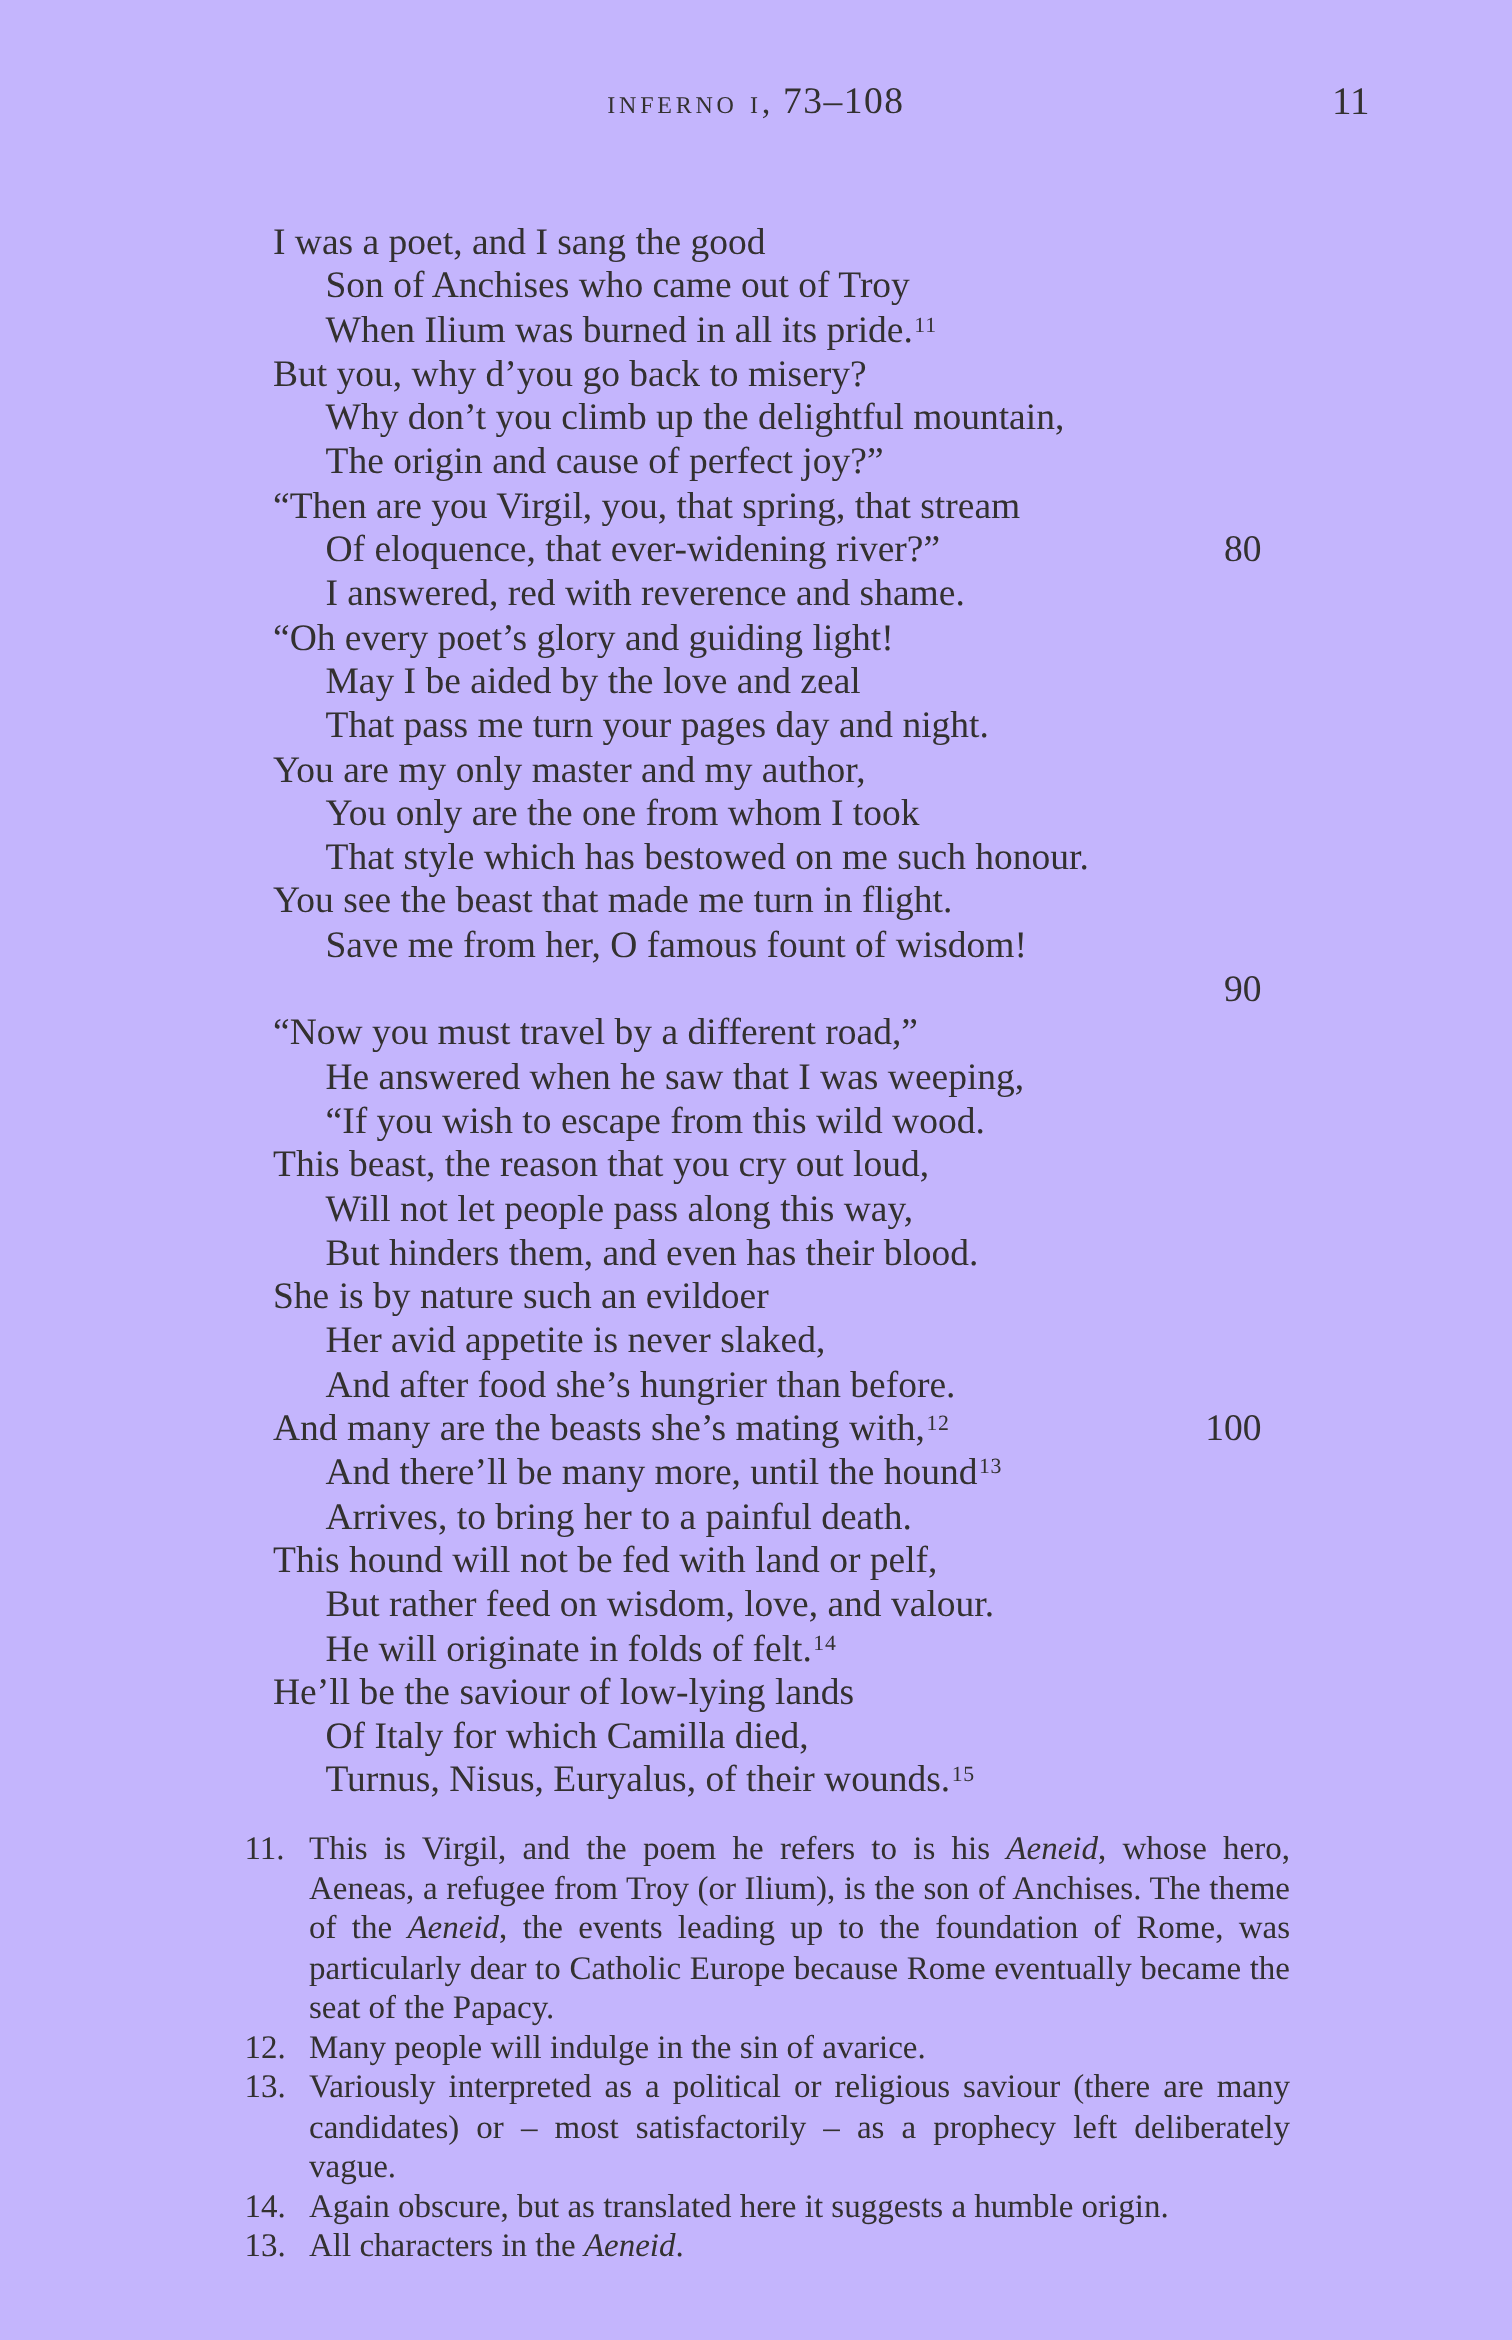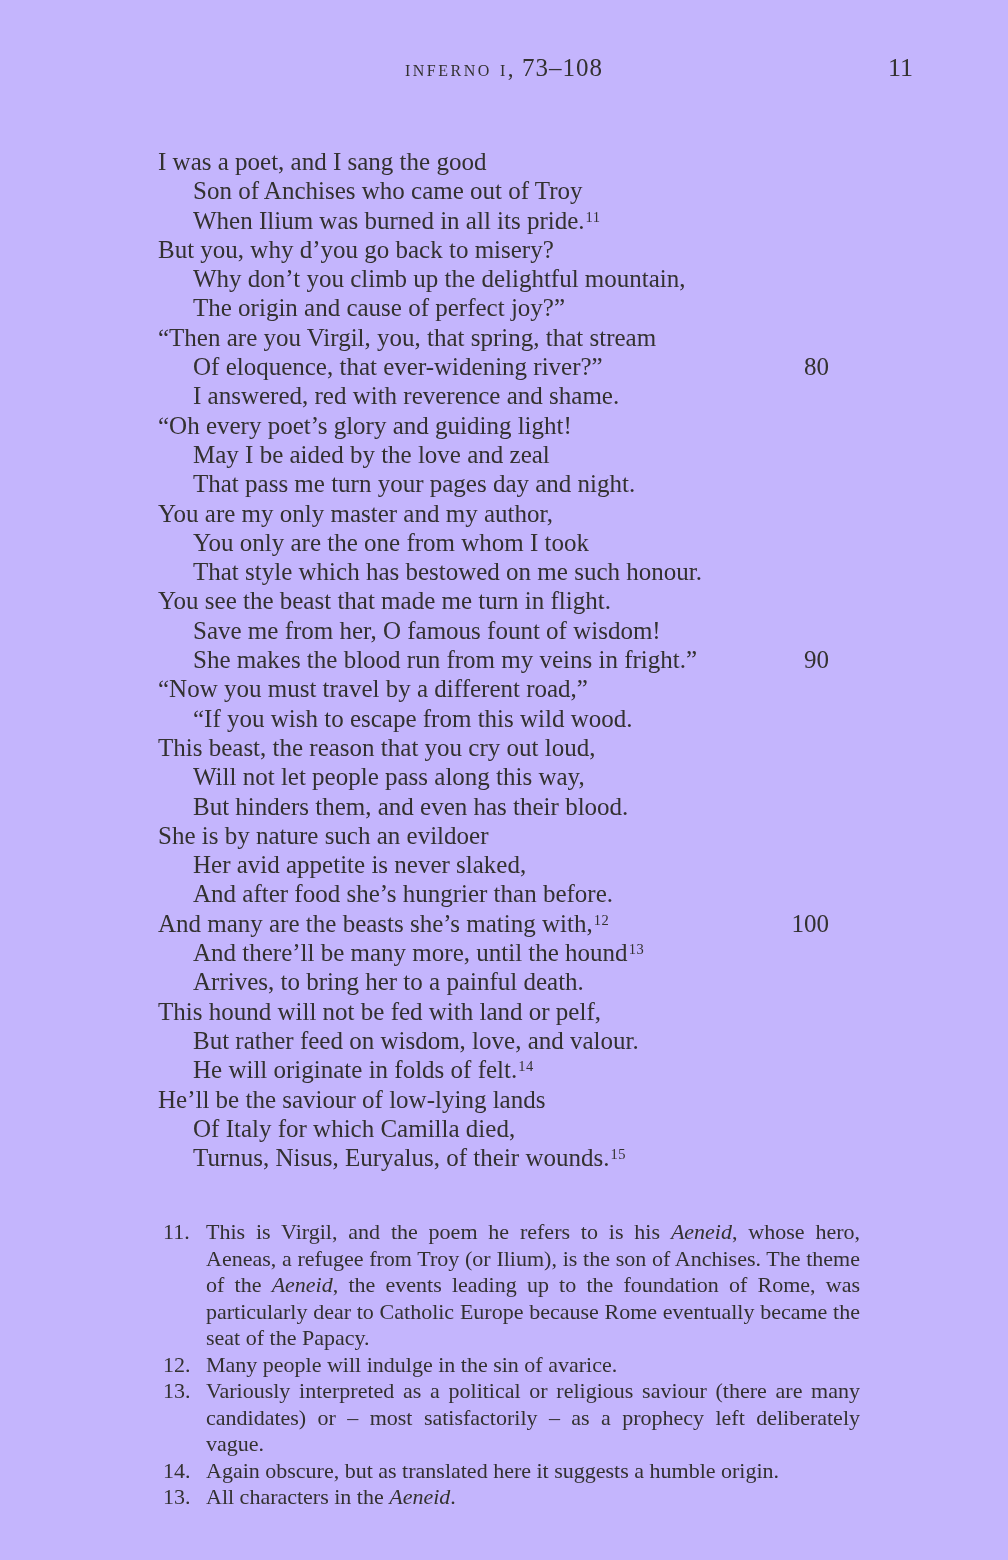--- a/index.html
+++ b/index.html
@@ -47,25 +47,26 @@
     left: 158px;
     top: 147px;
     width: 687px;
     font-size: 25px;
     line-height: 29.3px;
   }
   .poem-line {
     position: relative;
     white-space: nowrap;
     height: 29.3px;
+    margin-left: 24px;
   }
   .poem-line.indent { padding-left: 35px; }
   .lineno {
     position: absolute;
-    right: 16px;
+    right: 4px;
     top: 0;
   }
   .fnref {
     font-size: 0.58em;
     position: relative;
     top: -0.48em;
     margin-left: 1px;
     letter-spacing: 0.5px;
   }
   
@@ -113,22 +114,23 @@
       <div class="poem-line indent"><span>Of eloquence, that ever-widening river?”</span><span class="lineno">80</span></div>
       <div class="poem-line indent"><span>I answered, red with reverence and shame.</span></div>
       <div class="poem-line"><span>“Oh every poet’s glory and guiding light!</span></div>
       <div class="poem-line indent"><span>May I be aided by the love and zeal</span></div>
       <div class="poem-line indent"><span>That pass me turn your pages day and night.</span></div>
       <div class="poem-line"><span>You are my only master and my author,</span></div>
       <div class="poem-line indent"><span>You only are the one from whom I took</span></div>
       <div class="poem-line indent"><span>That style which has bestowed on me such honour.</span></div>
       <div class="poem-line"><span>You see the beast that made me turn in flight.</span></div>
       <div class="poem-line indent"><span>Save me from her, O famous fount of wisdom!</span></div>
-      <div class="poem-line indent"><span>She makes the blood run from my veins in fright.”</span><span class="lineno">90</span></div>
+      <div class="poem-line indent"><span class="lineno">90</span></div>
       <div class="poem-line"><span>“Now you must travel by a different road,”</span></div>
+      <div class="poem-line indent"><span>He answered when he saw that I was weeping,</span></div>
       <div class="poem-line indent"><span>“If you wish to escape from this wild wood.</span></div>
       <div class="poem-line"><span>This beast, the reason that you cry out loud,</span></div>
       <div class="poem-line indent"><span>Will not let people pass along this way,</span></div>
       <div class="poem-line indent"><span>But hinders them, and even has their blood.</span></div>
       <div class="poem-line"><span>She is by nature such an evildoer</span></div>
       <div class="poem-line indent"><span>Her avid appetite is never slaked,</span></div>
       <div class="poem-line indent"><span>And after food she’s hungrier than before.</span></div>
       <div class="poem-line"><span>And many are the beasts she’s mating with,</span><span class="fnref">12</span><span class="lineno">100</span></div>
       <div class="poem-line indent"><span>And there’ll be many more, until the hound</span><span class="fnref">13</span></div>
       <div class="poem-line indent"><span>Arrives, to bring her to a painful death.</span></div>

